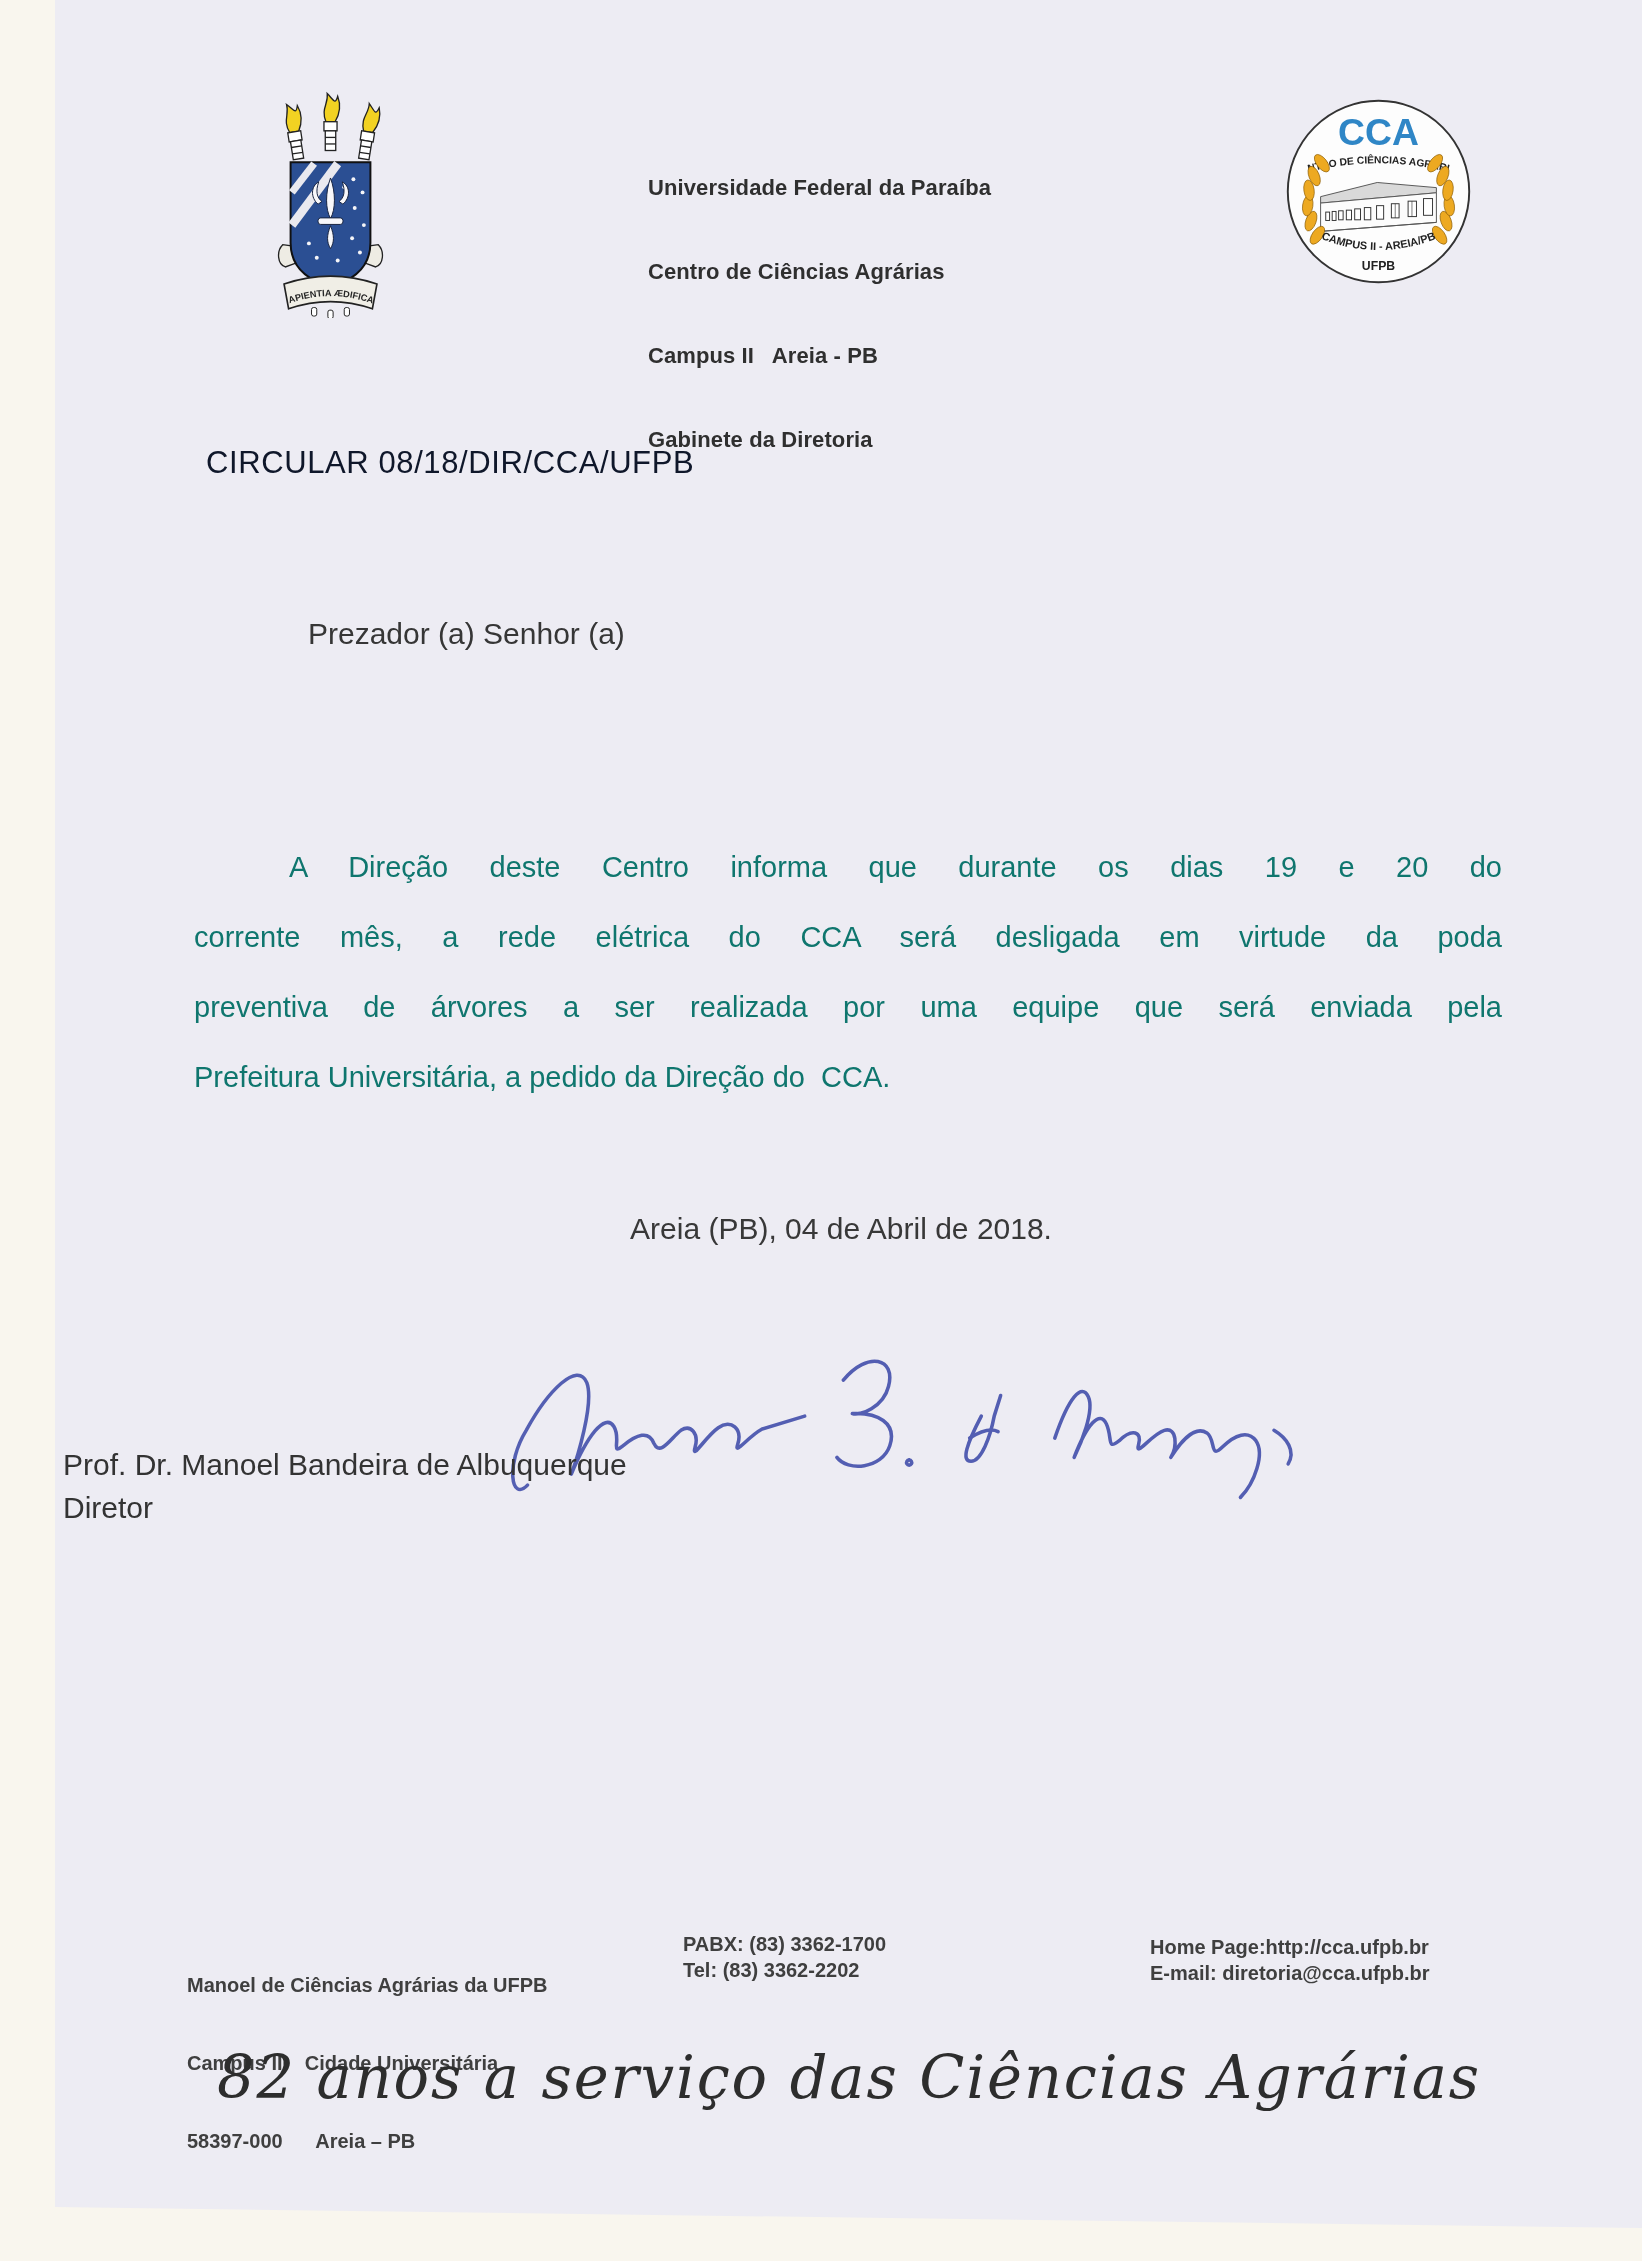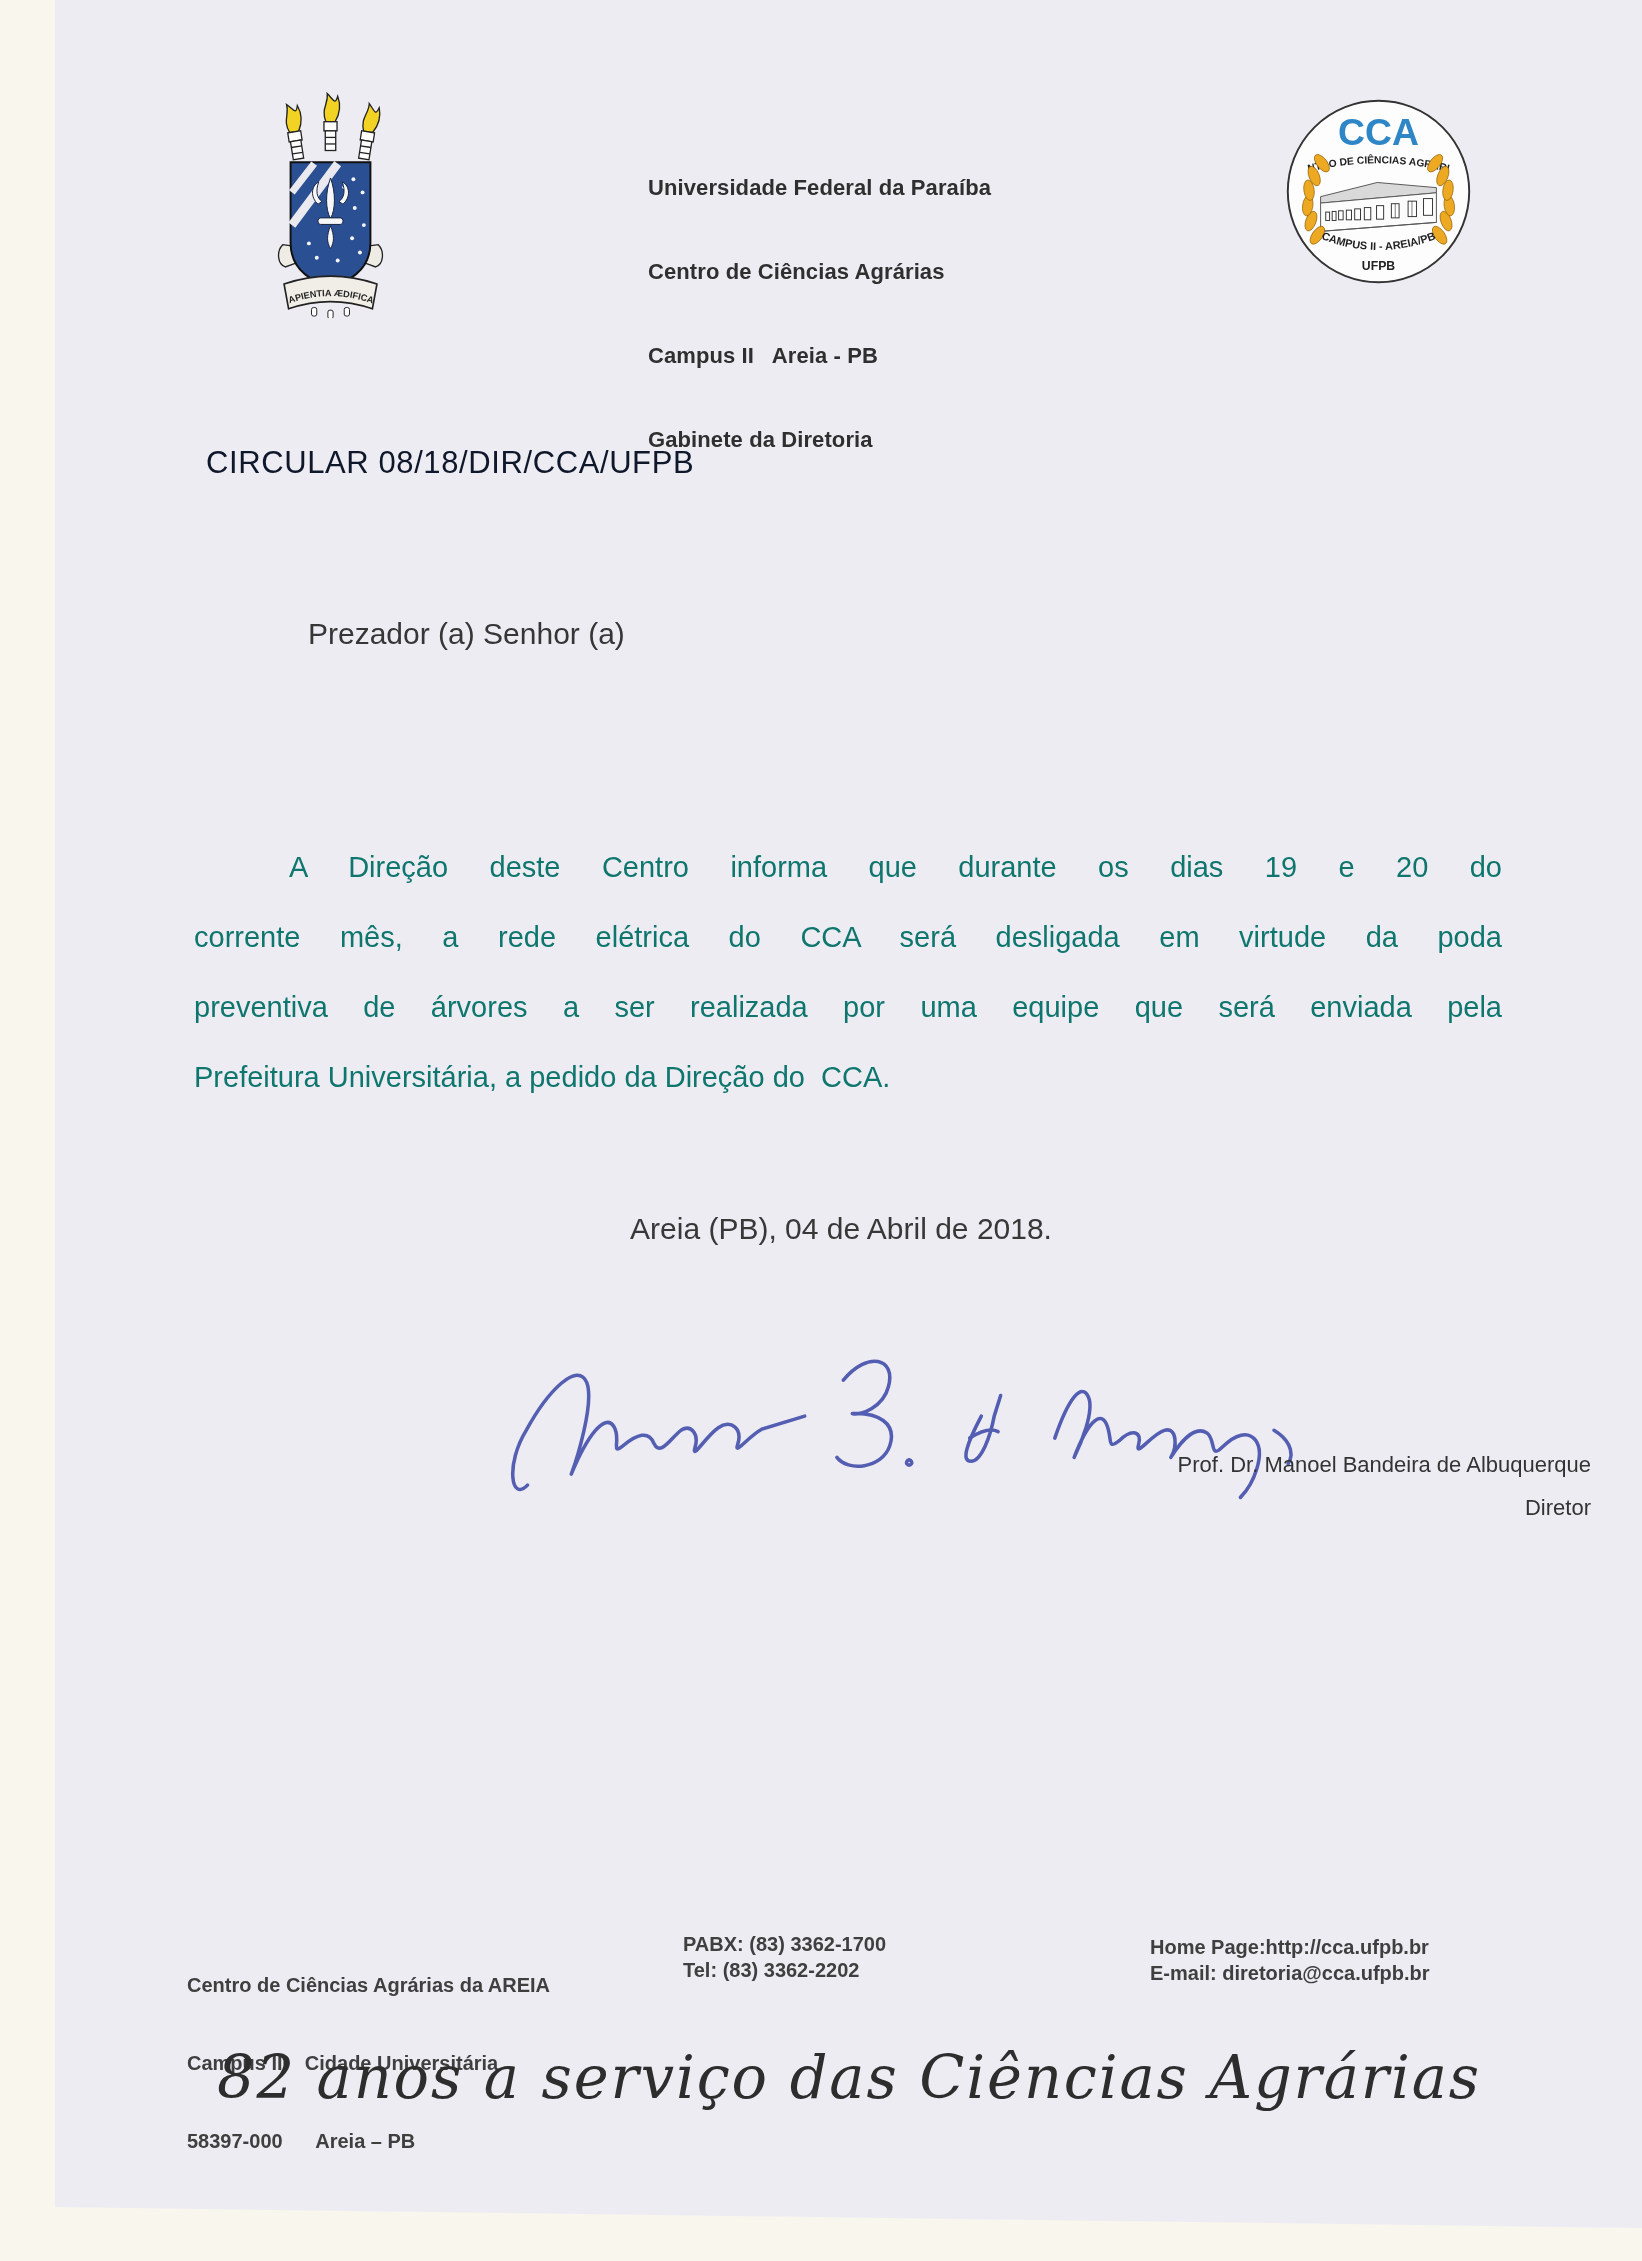--- a/index.html
+++ b/index.html
@@ -32,22 +32,22 @@
   .jline{
     text-align:justify;line-height:70px;height:70px;overflow:hidden;
   }
   .jline::after{content:"";display:inline-block;width:100%;}
   .jline.first{text-indent:95px;}
   .lastline{line-height:70px;height:70px;}
   .dateline{
     left:0;top:1212px;width:1572px;text-align:center;font-size:30px;color:#383838;
   }
   .sigblock{
-    left:0;top:1443px;width:1536px;text-align:right;
-    font-size:22px;line-height:43px;color:#333;
+    left:8px;top:1443px;width:1536px;text-align:left;
+    font-size:30px;line-height:43px;color:#333;
   }
   .footcol{font-weight:bold;color:#3f3f3f;font-size:20px;line-height:26px;}
   .fleft{left:132px;top:1920px;}
   .fmid{left:628px;top:1931px;}
   .fright{left:1095px;top:1934px;}
   .slogan{
     left:0;top:2043px;width:1588px;text-align:center;
     font-family:"DejaVu Serif", serif;font-style:italic;font-weight:normal;
     font-size:59px;color:#2d2d2d;letter-spacing:1.9px;
   }
@@ -207,21 +207,21 @@
         <path d="M1196,140 C1216,152 1230,172 1218,192"></path>
       </g>
     </svg>
 
     <div class="abs sigblock">
       <div>Prof. Dr. Manoel Bandeira de Albuquerque</div>
       <div>Diretor</div>
     </div>
 
     <div class="abs footcol fleft pre">
-      <div>Centro de Ciências Agrárias da AREIA</div>
+      <div>Manoel de Ciências Agrárias da UFPB</div>
       <div class="pre">Campus II    Cidade Universitária</div>
       <div class="pre">58397-000      Areia – PB</div>
     </div>
     <div class="abs footcol fmid">
       <div>PABX: (83) 3362-1700</div>
       <div>Tel: (83) 3362-2202</div>
     </div>
     <div class="abs footcol fright">
       <div>Home Page:http://cca.ufpb.br</div>
       <div>E-mail: diretoria@cca.ufpb.br</div>

